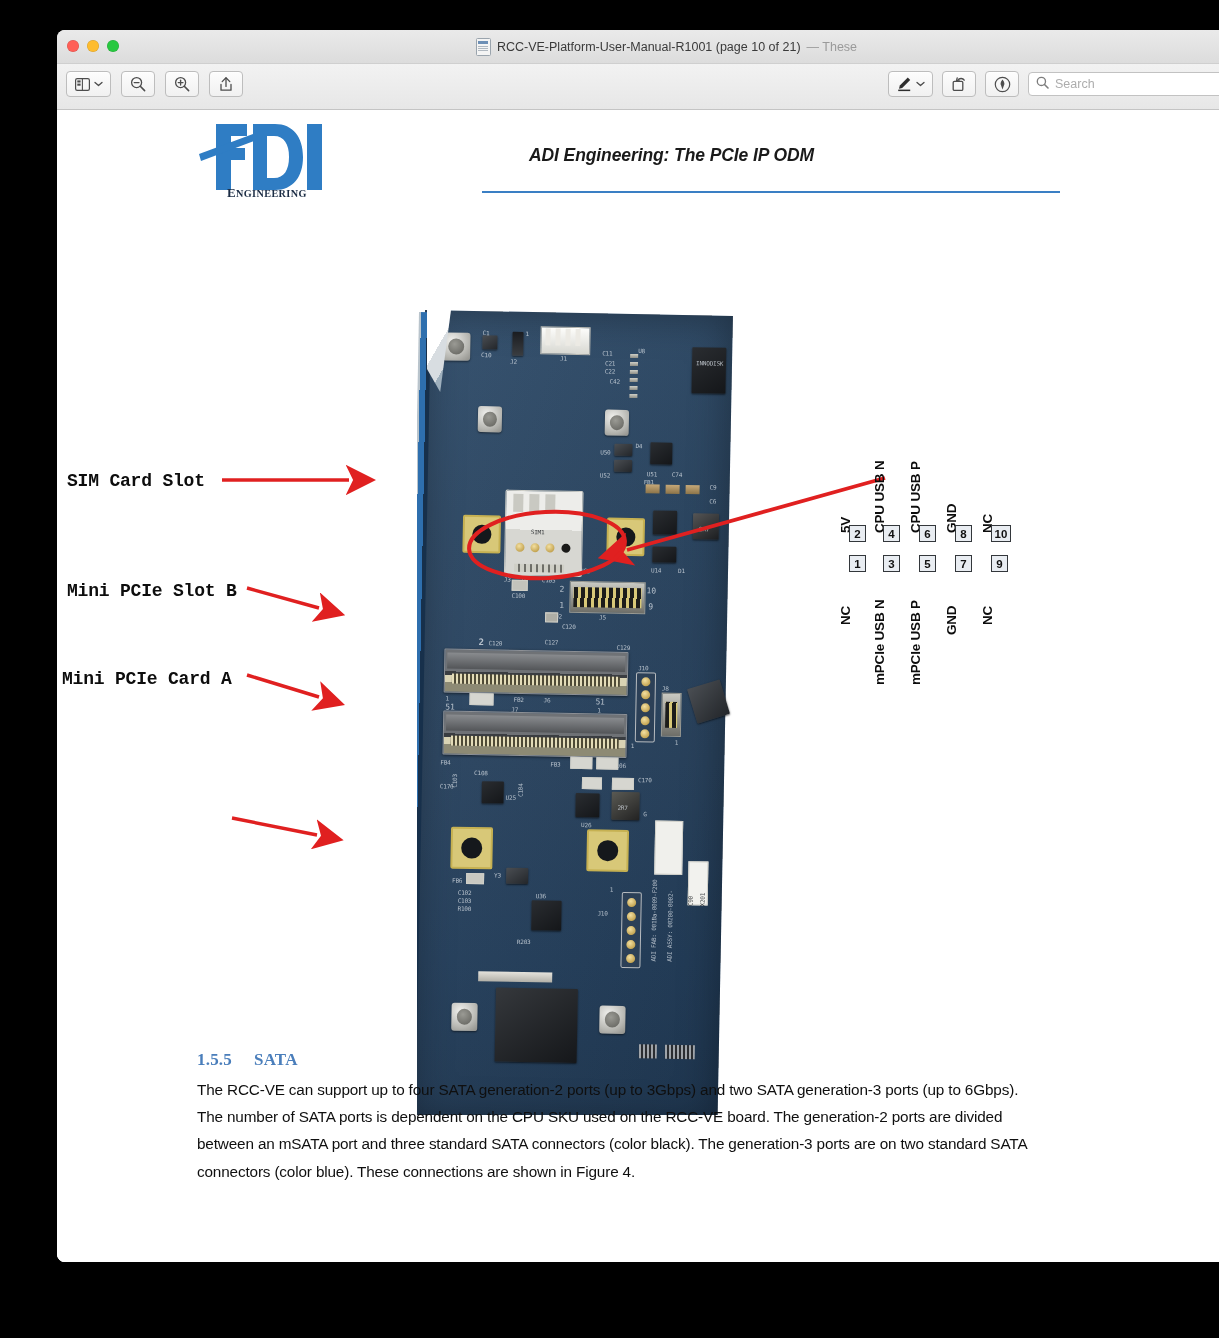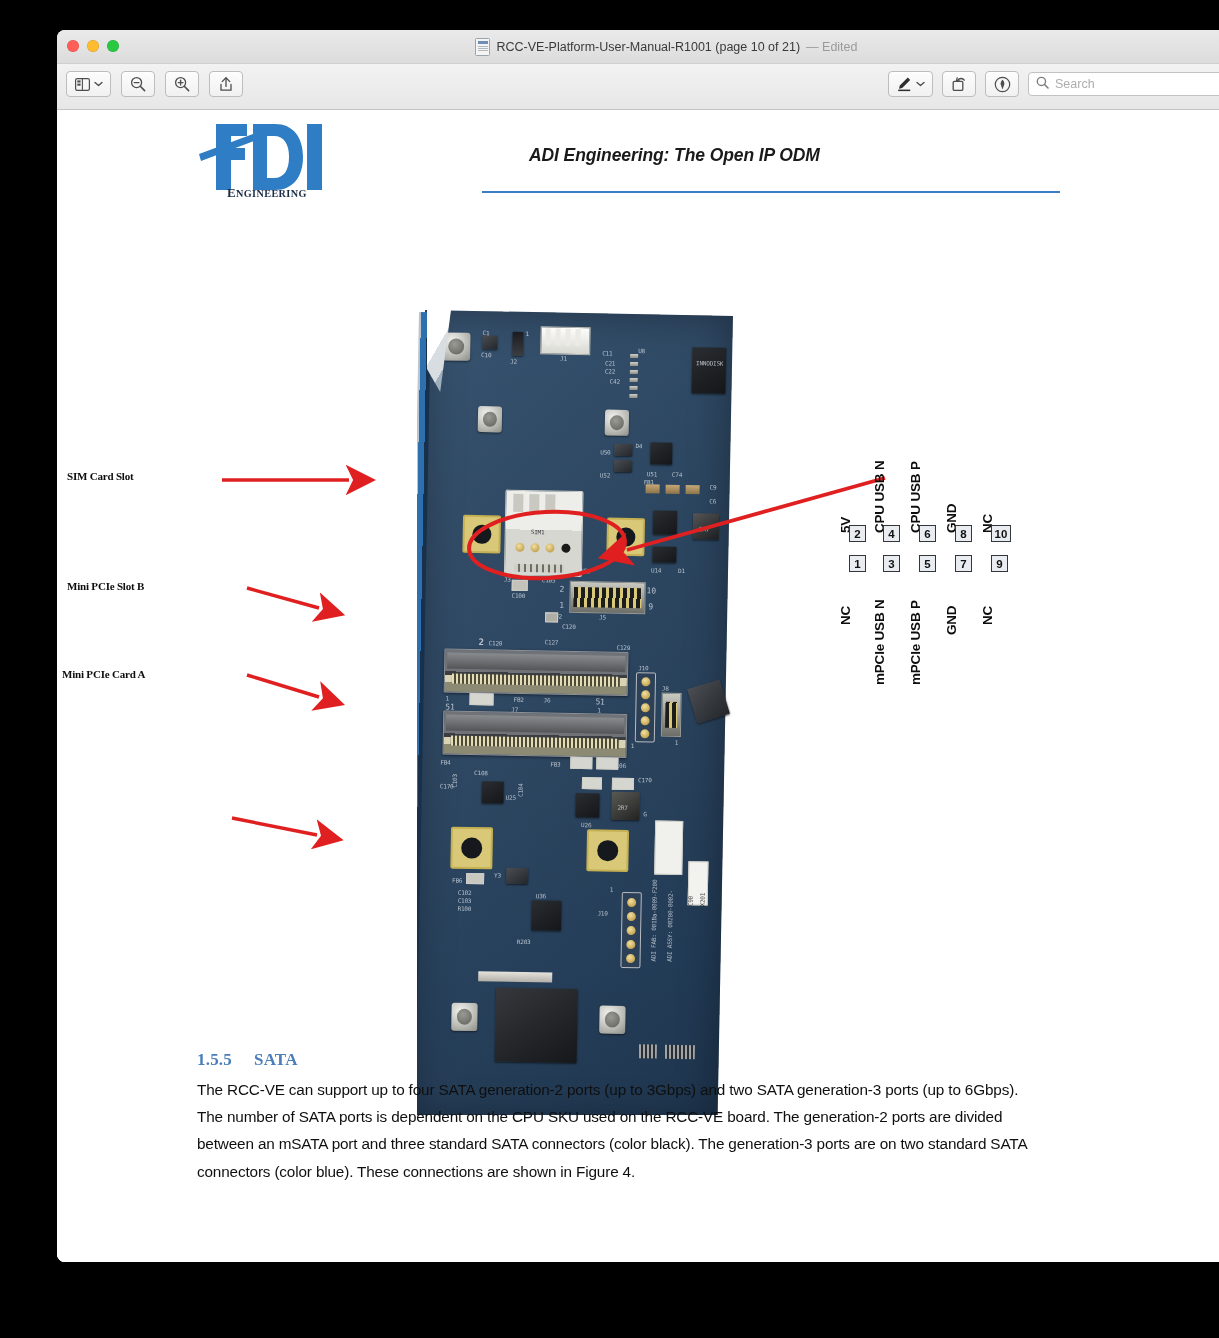--- a/index.html
+++ b/index.html
@@ -260,23 +260,23 @@
 
   .silk { position: absolute; color: #d6dde4; font-family: "DejaVu Sans Mono", monospace; font-size: 6px; letter-spacing: -0.2px; opacity: 0.82; white-space: nowrap; }
   .silk.v { transform: rotate(-90deg); transform-origin: left bottom; }
   .silk.dark { color:#101418; }
 
   .whitebox { position:absolute; background:#f2f2ee; border:1px solid #cfcfc8; }
 
   
   .callout {
     position: absolute;
-    font-family: Liberation Serif, serif;
+    font-family: Liberation Mono, monospace;
     font-weight: 700;
-    font-size: 11px;
+    font-size: 18px;
     color: #0d0d0d;
     line-height: 1.55;
     letter-spacing: -0.2px;
   }
 
   
   .arrow { position: absolute; }
 
   
   #pindiagram { position: absolute; left: 790px; top: 205px; width: 200px; height: 280px; }
@@ -360,21 +360,21 @@
 
   <div id="titlebar">
     <div id="traffic">
       <div class="light red"></div>
       <div class="light yellow"></div>
       <div class="light green"></div>
     </div>
     <div id="title-center">
       <span id="doc-icon"></span>
       <span id="title-text">RCC-VE-Platform-User-Manual-R1001 (page 10 of 21)</span>
-      <span id="title-edited">— Edited</span>
+      <span id="title-edited">— These</span>
     </div>
   </div>
 
   <div id="toolbar">
     <div class="tb-group" id="tb-left">
 
       <div class="tbtn wide">
         <span>
           <svg width="15" height="13" viewBox="0 0 15 13">
             <rect x="0.6" y="0.6" width="13.8" height="11.8" rx="1.6" fill="none" stroke="#4d4d4d" stroke-width="1.2"></rect>
@@ -478,21 +478,21 @@
           <path d="M30 4 L50 4 L50 16 L34 16 L34 28 L48 28 L48 40 L34 40 L34 70 L19 70 L19 4 Z" fill="#2f7dc4"></path>
           <path d="M2 34 L56 14 L57 21 L4 41 Z" fill="#2f7dc4"></path>
 
           <path d="M56 4 L78 4 C 96 4 106 17 106 37 C 106 57 96 70 78 70 L56 70 Z M70 16 L70 58 L77 58 C 87 58 92 50 92 37 C 92 24 87 16 77 16 Z" fill="#2f7dc4"></path>
 
           <rect x="110" y="4" width="15" height="66" fill="#2f7dc4"></rect>
 
           <text x="30" y="77" font-family="Liberation Serif, serif" font-weight="700" font-size="13" fill="#1b2c44" letter-spacing="0.2">E</text>
           <text x="39" y="77" font-family="Liberation Serif, serif" font-weight="700" font-size="10.2" fill="#1b2c44" letter-spacing="0.4">NGINEERING</text>
         </svg>
-        <div id="doc-header-title">ADI Engineering:  The Open IP ODM</div>
+        <div id="doc-header-title">ADI Engineering:  The PCIe IP ODM</div>
         <div id="header-rule"></div>
       </div>
 
       <div id="figure">
 
         <div id="board-wrap">
           <div id="board">
             <div id="board-bg"></div>
 
             <div id="pcb">

